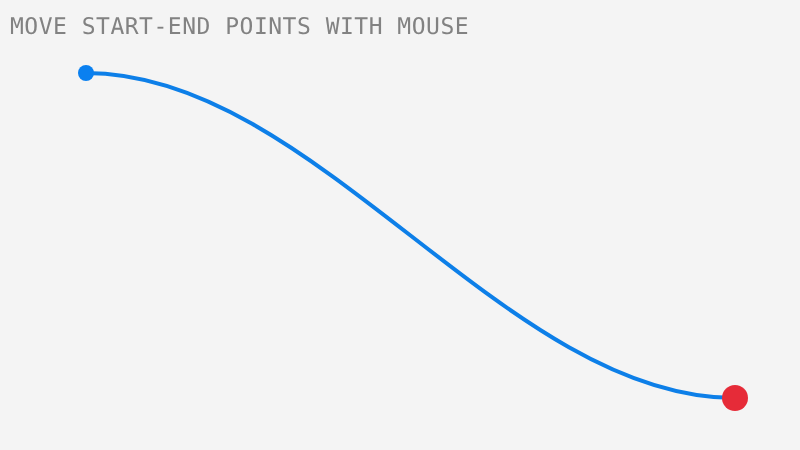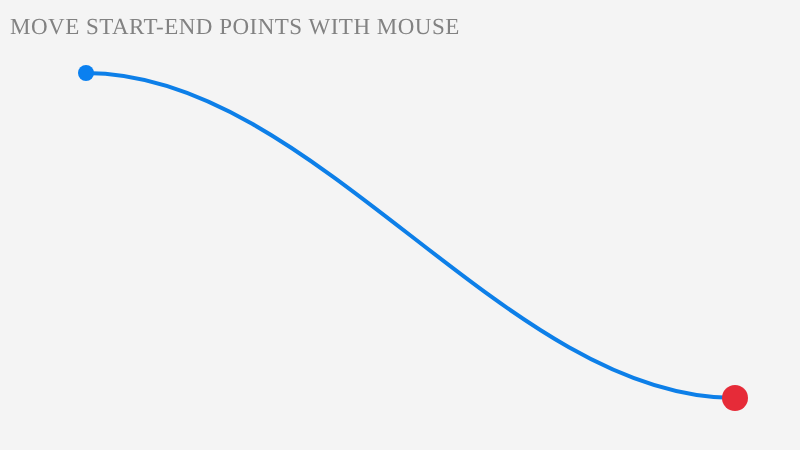--- a/index.html
+++ b/index.html
@@ -63,15 +63,15 @@
 
     <rect id="bg" x="0" y="0" width="800" height="450" fill="#f4f4f4"></rect>
 
     <path id="curve" fill="none" stroke-linecap="round" d="M 86 73 C 316 73 505 398 735 398" stroke="#0d7fe8" stroke-width="4"></path>
 
     <circle id="start-dot" class="handle" cx="86" cy="73" r="8" fill="#0a80f0"></circle>
 
     <circle id="end-dot" class="handle" cx="735" cy="398" r="13" fill="#e62b38"></circle>
   </svg>
 
-  <h1 id="title" style="color: rgb(130, 130, 130); font-family: Liberation Serif, serif;">MOVE START-END POINTS WITH MOUSE</h1>
+  <h1 id="title" style="color: rgb(130, 130, 130);">MOVE START-END POINTS WITH MOUSE</h1>
 
 </div>
 
 </body></html>

